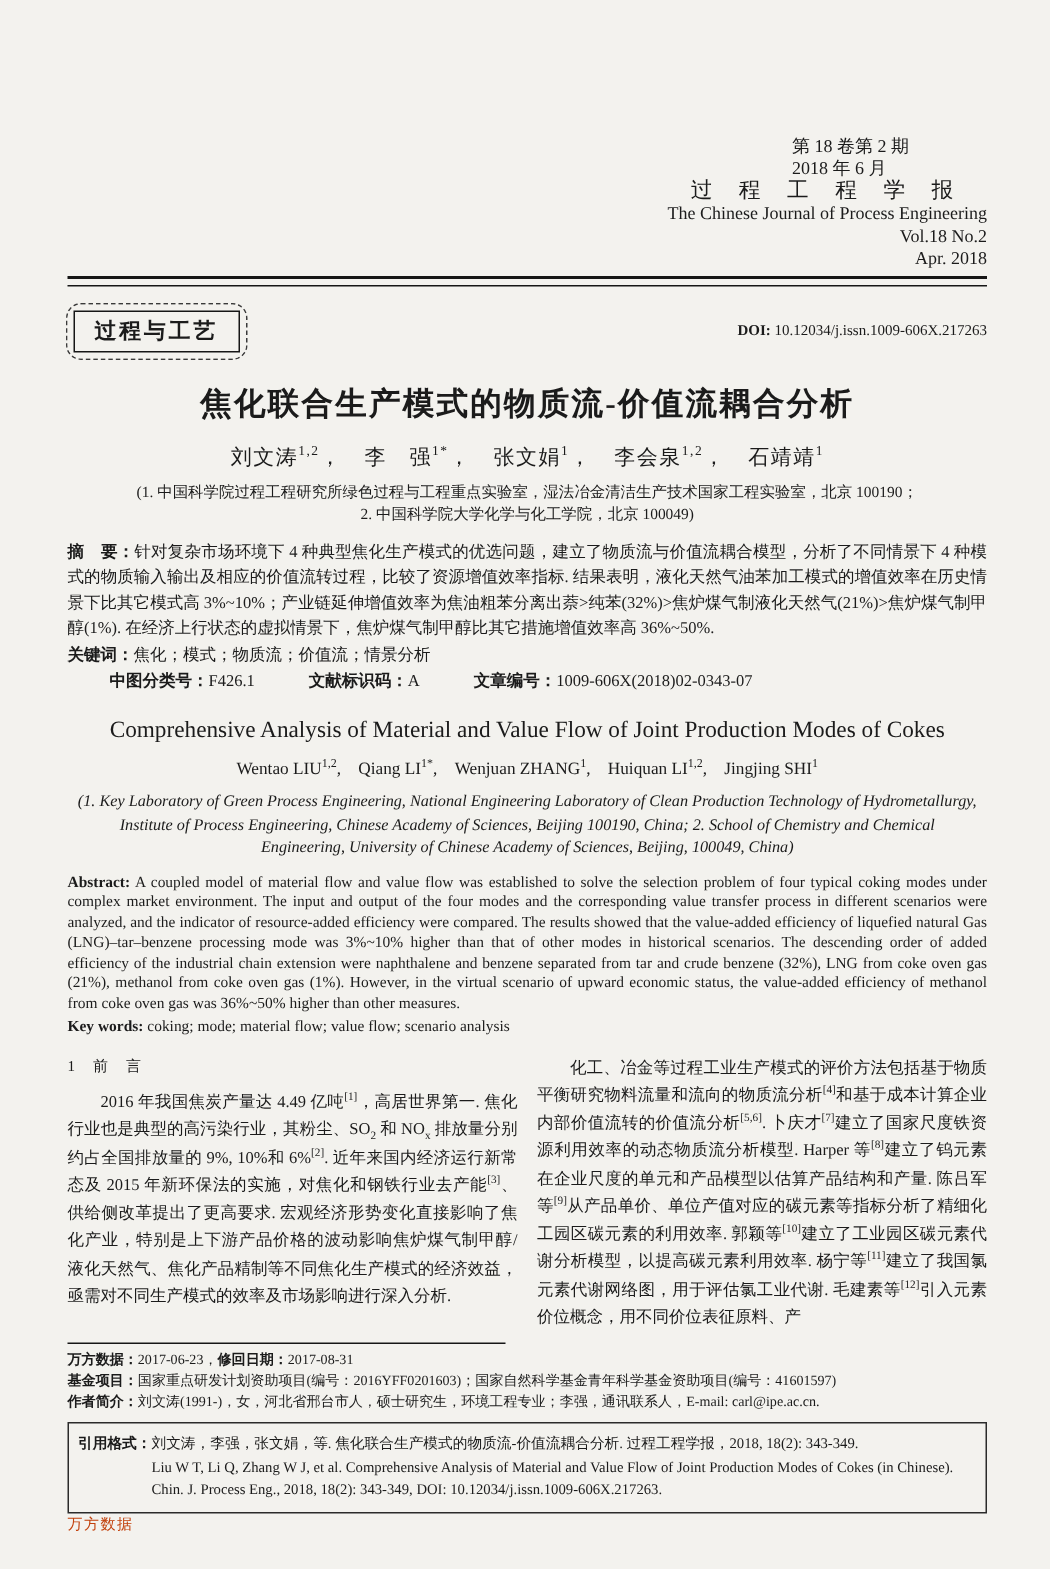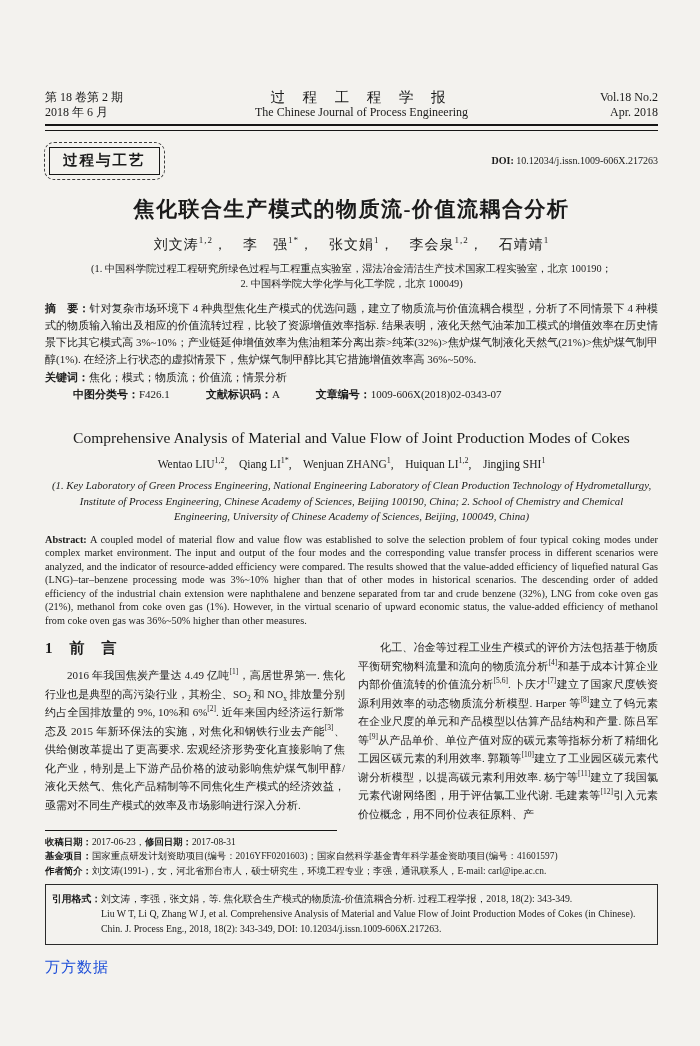--- a/index.html
+++ b/index.html
@@ -7,63 +7,63 @@
     position:relative;width:700px;height:1046px;overflow:hidden;margin:0 auto;
     background:#f3f2ee;color:#1b1b1b;box-sizing:border-box;
     padding:90px 42px 0 45px;
     font-family:"Liberation Serif","DejaVu Serif",serif;
   }
   b{font-weight:700;}
   sup{line-height:0;}
   sub{line-height:0;}
 
   
-  .hdr{display:flex;justify-content:space-between;align-items:flex-end;font-size:12px;line-height:15px;}
+  .hdr{display:flex;justify-content:space-between;align-items:flex-end;font-size:12px;line-height:15px;flex-direction:column;}
   .hdr-left{width:130px;}
   .hdr-center{flex:1;text-align:center;}
   .hdr-center .cn{font-size:14.5px;letter-spacing:7px;}
   .hdr-right{width:110px;text-align:right;}
   .rule2{margin-top:4px;border-top:2.6px solid #161616;border-bottom:1.4px solid #161616;height:3.5px;}
 
   .badge-row{margin-top:11px;display:flex;justify-content:space-between;align-items:center;height:38px;}
   .badge{position:relative;border:1.6px solid #161616;padding:3px 13px 4px;font-size:14.5px;font-weight:700;letter-spacing:2px;margin-left:4px;}
   .badge::before{content:"";position:absolute;inset:-6px;border:1.3px dashed #3a3a3a;border-radius:10px;}
   .doi{font-size:10px;padding-bottom:1px;}
 
   .title-cn{margin:15px 0 0;text-align:center;font-size:21px;font-weight:700;letter-spacing:1.5px;}
   .authors-cn{margin-top:13px;text-align:center;font-size:14px;letter-spacing:1px;}
   .authors-cn sup{font-size:9px;}
   .affil-cn{margin-top:7px;text-align:center;font-size:10.3px;line-height:15px;}
 
   .abs{margin-top:9px;font-size:11px;line-height:17.3px;text-align:justify;}
   .kwline{margin-top:0;}
   .cls{display:flex;gap:36px;font-size:11px;line-height:17.3px;margin-left:28px;}
 
-  .title-en{margin-top:26px;text-align:center;font-size:15.5px;}
+  .title-en{margin-top:15px;text-align:center;font-size:15.5px;}
   .authors-en{margin-top:11px;text-align:center;font-size:11.5px;}
   .authors-en sup{font-size:8px;}
   .affil-en{margin:8px auto 0;text-align:center;font-style:italic;font-size:10.8px;line-height:15.5px;max-width:600px;}
   .abs-en{margin-top:8px;font-size:10.3px;line-height:13.5px;text-align:justify;}
   .kw-en{margin-top:2px;}
 
   .cols{margin-top:11px;display:flex;gap:13px;}
   .col{width:300px;}
-  .h1{font-size:15px;font-weight:700;letter-spacing:1px;margin:1px 0 8px;}
+  .h1{font-size:10px;font-weight:400;letter-spacing:1px;margin:1px 0 8px;}
   .para{font-size:11px;line-height:18.5px;text-align:justify;text-indent:2em;}
   .para sup{font-size:7.5px;}
   .para sub{font-size:7.5px;}
 
   .fnote{margin-top:7px;}
   .fnote-rule{width:292px;border-top:1.6px solid #161616;margin-bottom:4px;}
   .fnote-line{font-size:9.4px;line-height:14.2px;}
 
   .cite{margin-top:6px;border:1.9px solid #2b2b2b;padding:6px 6px 7px;display:flex;font-size:9.8px;line-height:15.2px;background:#f3f2ee;}
   .cite-label{font-weight:700;white-space:nowrap;}
 
-  .wm{margin-top:13px;font-size:15px;color:#1d4ed8;letter-spacing:1px;}
+  .wm{font-size:10px;color:#c2410c;letter-spacing:1px;}
 </style>
 </head>
 <body>
 
 <div class="page">
 
   <div class="hdr">
     <div class="hdr-left">
       <div>第 18 卷第 2 期</div>
       <div>2018 年  6 月</div>
@@ -105,34 +105,35 @@
   </div>
 
   <div class="title-en">Comprehensive Analysis of Material and Value Flow of Joint Production Modes of Cokes</div>
 
   <div class="authors-en"><span>Wentao LIU</span><sup>1,2</sup><span>,  Qiang LI</span><sup>1*</sup><span>,  Wenjuan ZHANG</span><sup>1</sup><span>,  Huiquan LI</span><sup>1,2</sup><span>,  Jingjing SHI</span><sup>1</sup></div>
 
   <div class="affil-en">(1. Key Laboratory of Green Process Engineering, National Engineering Laboratory of Clean Production Technology of Hydrometallurgy, Institute of Process Engineering, Chinese Academy of Sciences, Beijing 100190, China; 2. School of Chemistry and Chemical Engineering, University of Chinese Academy of Sciences, Beijing, 100049, China)</div>
 
   <div class="abs-en"><b>Abstract:</b><span> A coupled model of material flow and value flow was established to solve the selection problem of four typical coking modes under complex market environment. The input and output of the four modes and the corresponding value transfer process in different scenarios were analyzed, and the indicator of resource-added efficiency were compared. The results showed that the value-added efficiency of liquefied natural Gas (LNG)–tar–benzene processing mode was 3%~10% higher than that of other modes in historical scenarios. The descending order of added efficiency of the industrial chain extension were naphthalene and benzene separated from tar and crude benzene (32%), LNG from coke oven gas (21%), methanol from coke oven gas (1%). However, in the virtual scenario of upward economic status, the value-added efficiency of methanol from coke oven gas was 36%~50% higher than other measures.</span></div>
 
+  <div class="abs-en kw-en"><b>Key words:</b><span> coking; mode; material flow; value flow; scenario analysis</span></div>
 
   <div class="cols">
     <div class="col">
       <div class="h1">1　前　言</div>
       <div class="para"><span>2016 年我国焦炭产量达 4.49 亿吨</span><sup>[1]</sup><span>，高居世界第一. 焦化行业也是典型的高污染行业，其粉尘、SO</span><sub>2</sub><span> 和 NO</span><sub>x</sub><span> 排放量分别约占全国排放量的 9%, 10%和 6%</span><sup>[2]</sup><span>. 近年来国内经济运行新常态及 2015 年新环保法的实施，对焦化和钢铁行业去产能</span><sup>[3]</sup><span>、供给侧改革提出了更高要求. 宏观经济形势变化直接影响了焦化产业，特别是上下游产品价格的波动影响焦炉煤气制甲醇/液化天然气、焦化产品精制等不同焦化生产模式的经济效益，亟需对不同生产模式的效率及市场影响进行深入分析.</span></div>
     </div>
     <div class="col">
       <div class="para"><span>化工、冶金等过程工业生产模式的评价方法包括基于物质平衡研究物料流量和流向的物质流分析</span><sup>[4]</sup><span>和基于成本计算企业内部价值流转的价值流分析</span><sup>[5,6]</sup><span>. 卜庆才</span><sup>[7]</sup><span>建立了国家尺度铁资源利用效率的动态物质流分析模型. Harper 等</span><sup>[8]</sup><span>建立了钨元素在企业尺度的单元和产品模型以估算产品结构和产量. 陈吕军等</span><sup>[9]</sup><span>从产品单价、单位产值对应的碳元素等指标分析了精细化工园区碳元素的利用效率. 郭颖等</span><sup>[10]</sup><span>建立了工业园区碳元素代谢分析模型，以提高碳元素利用效率. 杨宁等</span><sup>[11]</sup><span>建立了我国氯元素代谢网络图，用于评估氯工业代谢. 毛建素等</span><sup>[12]</sup><span>引入元素价位概念，用不同价位表征原料、产</span></div>
     </div>
   </div>
 
   <div class="fnote">
     <div class="fnote-rule"></div>
-    <div class="fnote-line"><b>收稿日期：</b><span>2017-06-23，</span><b>修回日期：</b><span>2017-08-31</span></div>
+    <div class="fnote-line"><b>万方数据：</b><span>2017-06-23，</span><b>修回日期：</b><span>2017-08-31</span></div>
     <div class="fnote-line"><b>基金项目：</b><span>国家重点研发计划资助项目(编号：2016YFF0201603)；国家自然科学基金青年科学基金资助项目(编号：41601597)</span></div>
     <div class="fnote-line"><b>作者简介：</b><span>刘文涛(1991-)，女，河北省邢台市人，硕士研究生，环境工程专业；李强，通讯联系人，E-mail: carl@ipe.ac.cn.</span></div>
   </div>
 
   <div class="cite">
     <div class="cite-label">引用格式：</div>
     <div class="cite-lines">
       <div>刘文涛，李强，张文娟，等. 焦化联合生产模式的物质流-价值流耦合分析. 过程工程学报，2018, 18(2): 343-349.</div>
       <div>Liu W T, Li Q, Zhang W J, et al. Comprehensive Analysis of Material and Value Flow of Joint Production Modes of Cokes (in Chinese).</div>
       <div>Chin. J. Process Eng., 2018, 18(2): 343-349, DOI: 10.12034/j.issn.1009-606X.217263.</div>

